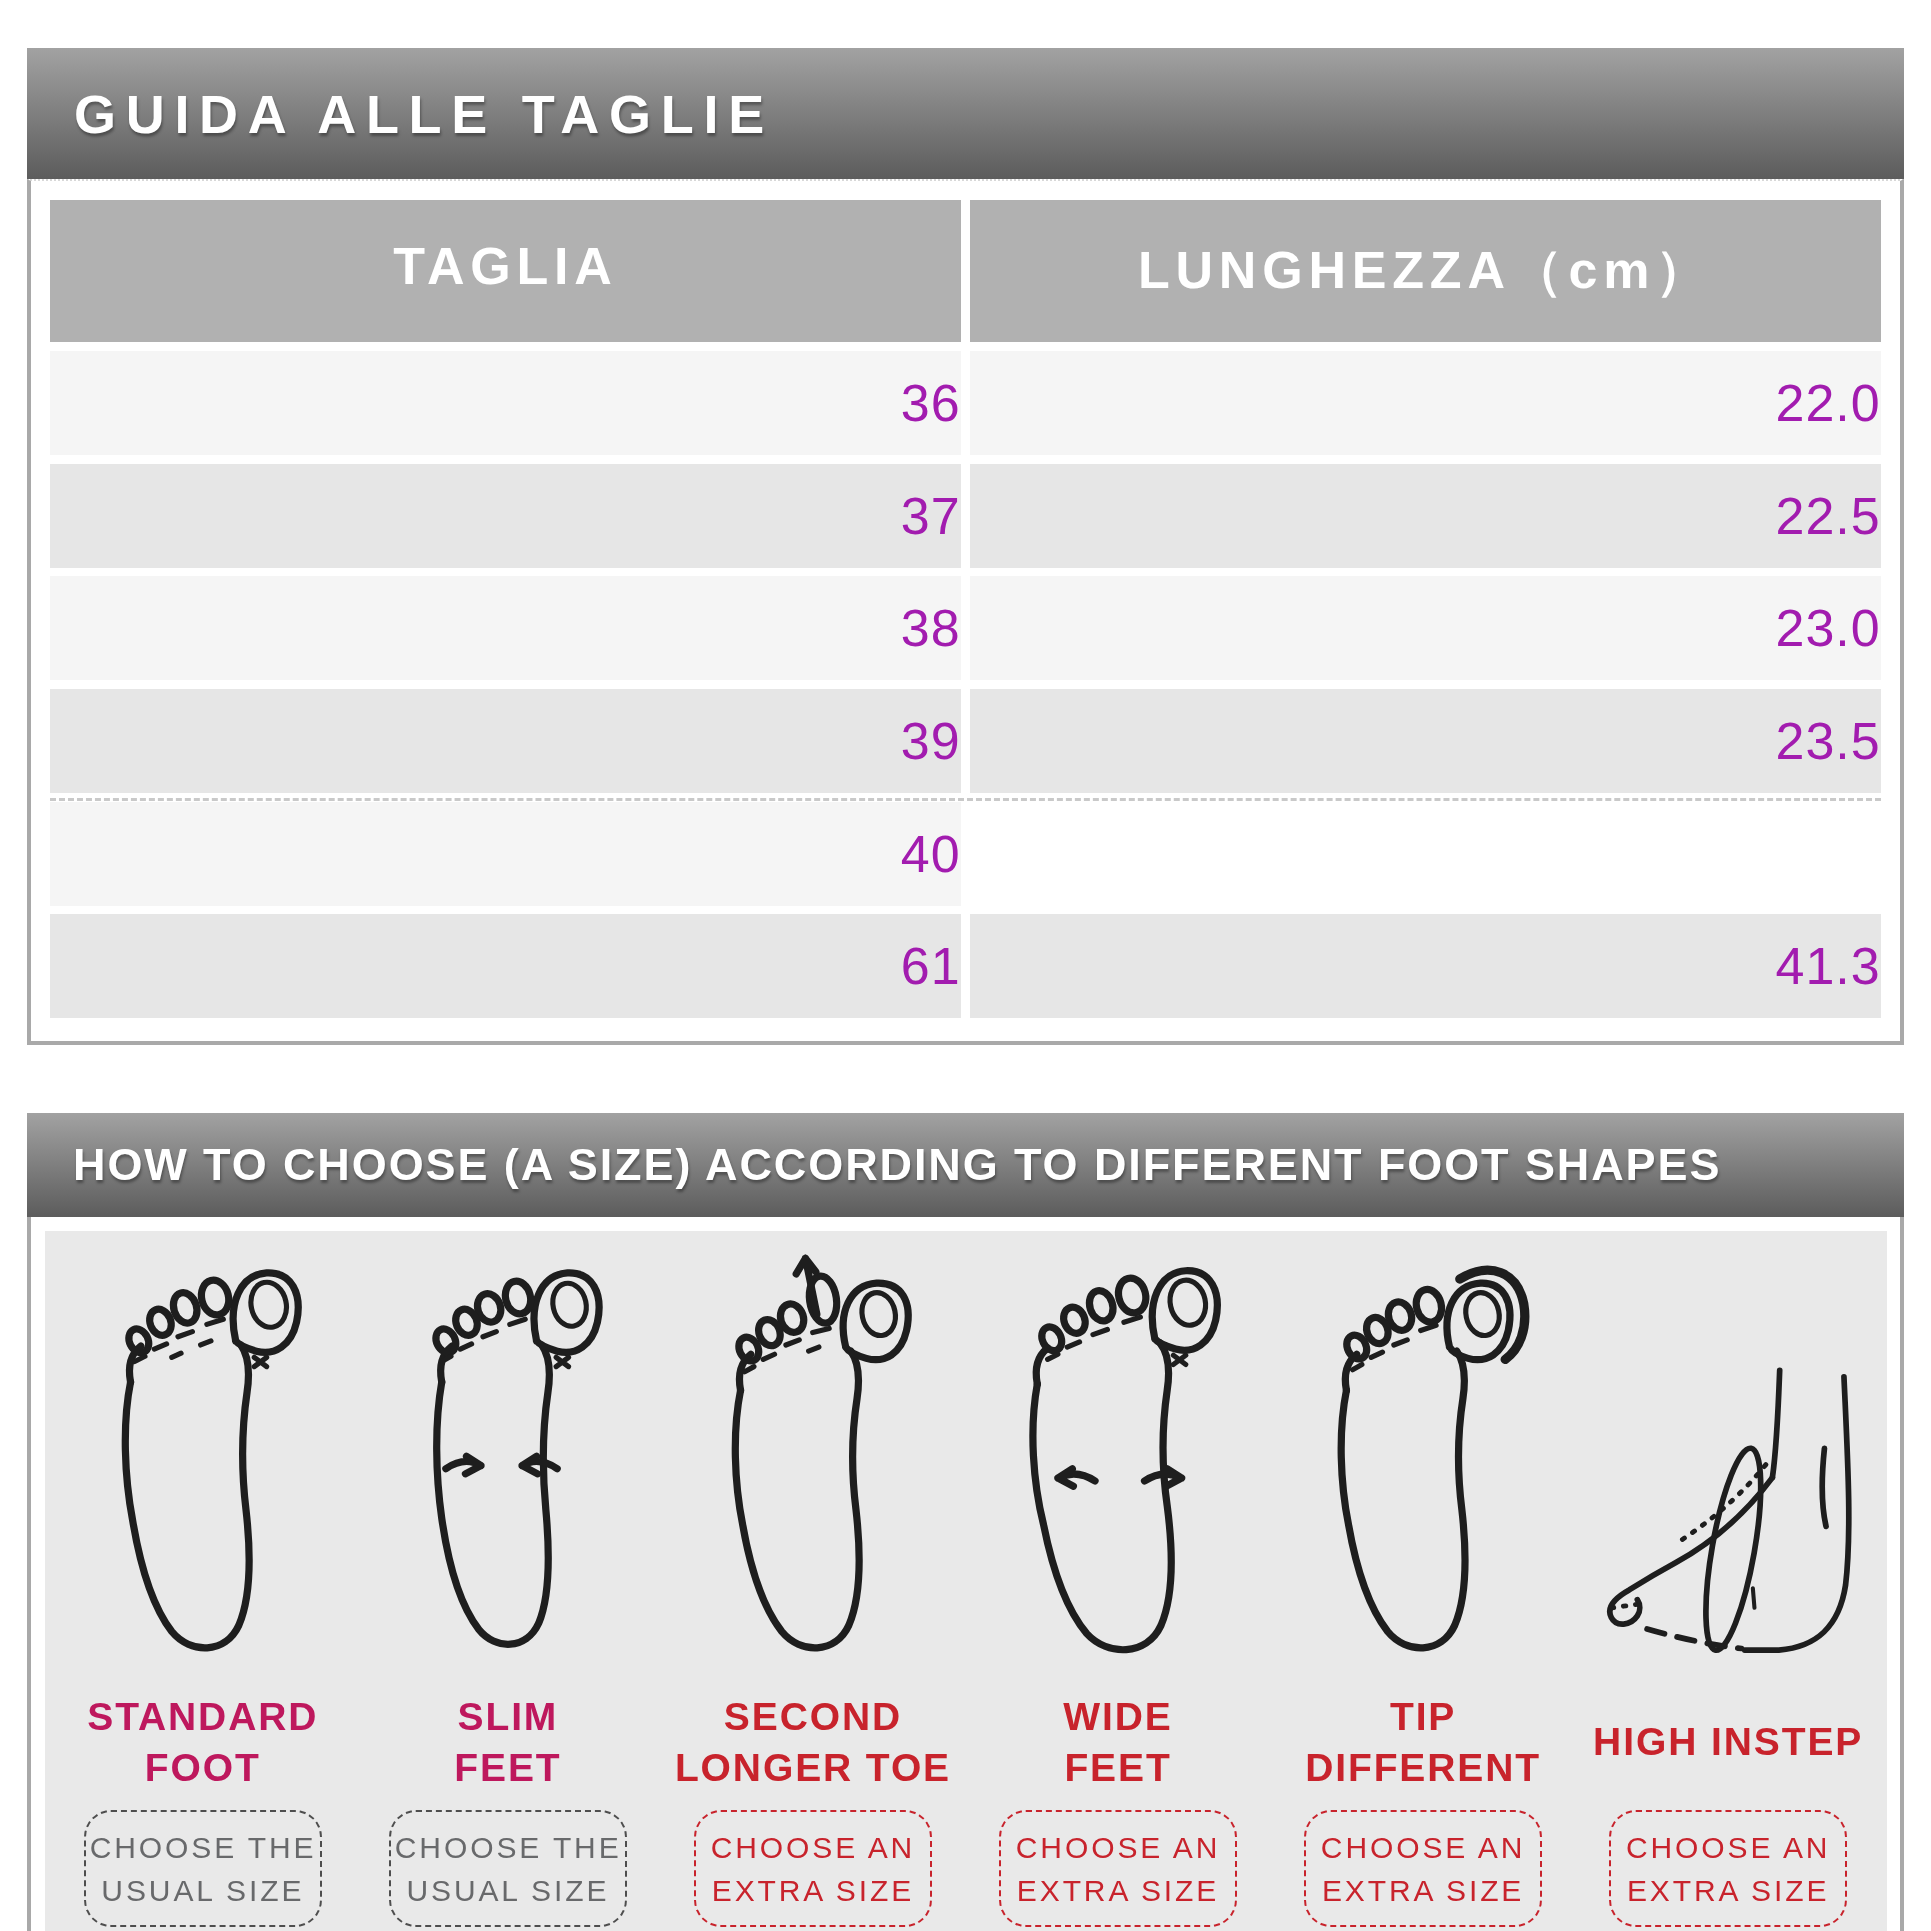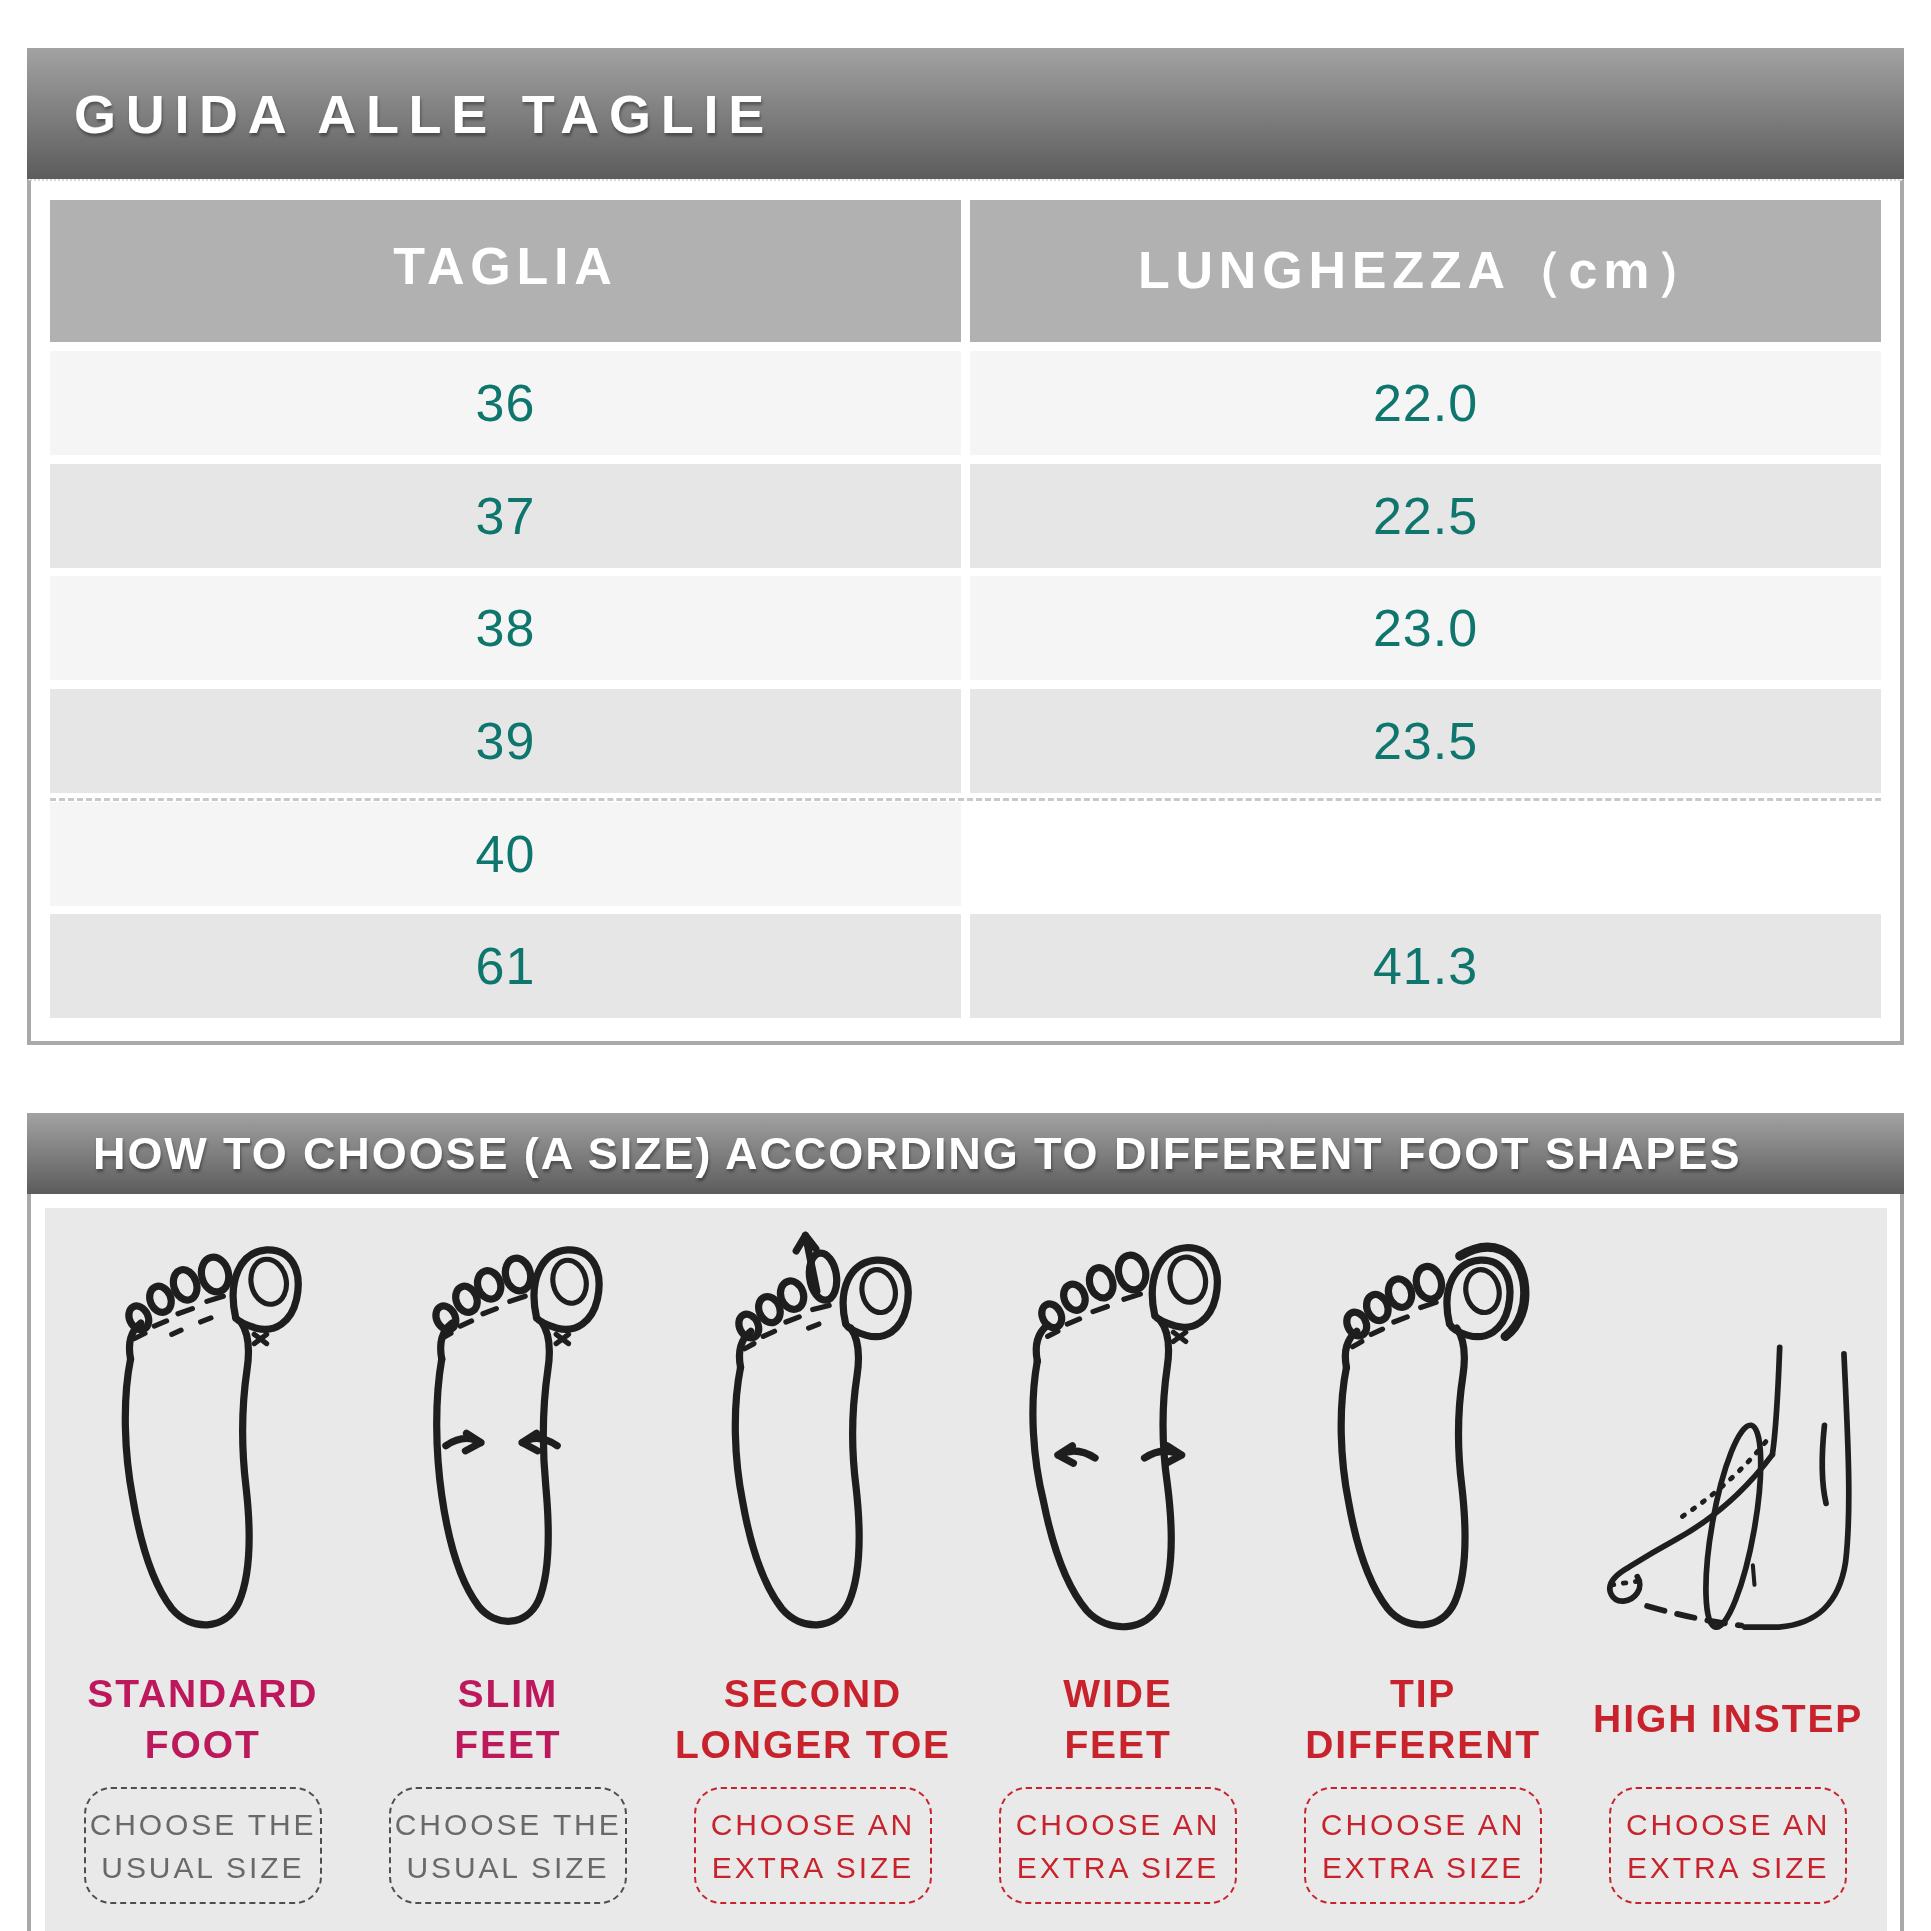--- a/index.html
+++ b/index.html
@@ -34,33 +34,33 @@
   .size-table{padding:19.3px 19.3px 23px;}
   .t-head,.t-row{
     display:grid;grid-template-columns:1fr 1fr;gap:9.7px;margin-bottom:8.7px;
   }
   .t-row:last-child{margin-bottom:0;}
   .th{
     background:var(--th-bg,#b1b1b1);color:#ffffff;font-weight:bold;
     font-size:52px;letter-spacing:5.8px;text-align:center;padding:36px 0;
   }
   .td{
-    color:#0f766e;font-size:52px;text-align:center;padding:22px 0;letter-spacing:1px;
+    color:#a21caf;font-size:52px;text-align:right;padding:22px 0;letter-spacing:1px;
   }
   .t-row.light .td{background:var(--row-light,#f5f5f5);}
   .t-row.dark  .td{background:var(--row-dark,#e6e6e6);}
   .t-row.dash-below{position:relative;}
   .t-row.dash-below::after{
     content:"";position:absolute;left:0;right:0;bottom:-7.7px;
     border-top:3.9px dashed #c9c9c9;
   }
 
   
   .panel2{margin-top:68px;}
-  .panel2 .band{height:81px;padding-left:20px;}
+  .panel2 .band{height:104px;}
   .panel2 .band-title{font-size:45px;letter-spacing:1.9px;padding-left:46px;}
   .panel2 .panel-body{padding:13.5px;}
   .feet-surface{background:var(--surface,#e9e9e9);padding:15.4px 5.8px 29px;}
   .feet-grid{display:grid;grid-template-columns:repeat(6,1fr);}
   .foot-col{display:flex;flex-direction:column;align-items:center;}
   .foot-art{
     height:433px;width:100%;display:flex;align-items:flex-end;justify-content:center;
   }
   .foot-art svg.sole{height:100%;}
   .foot-art svg.side{width:96%;}

